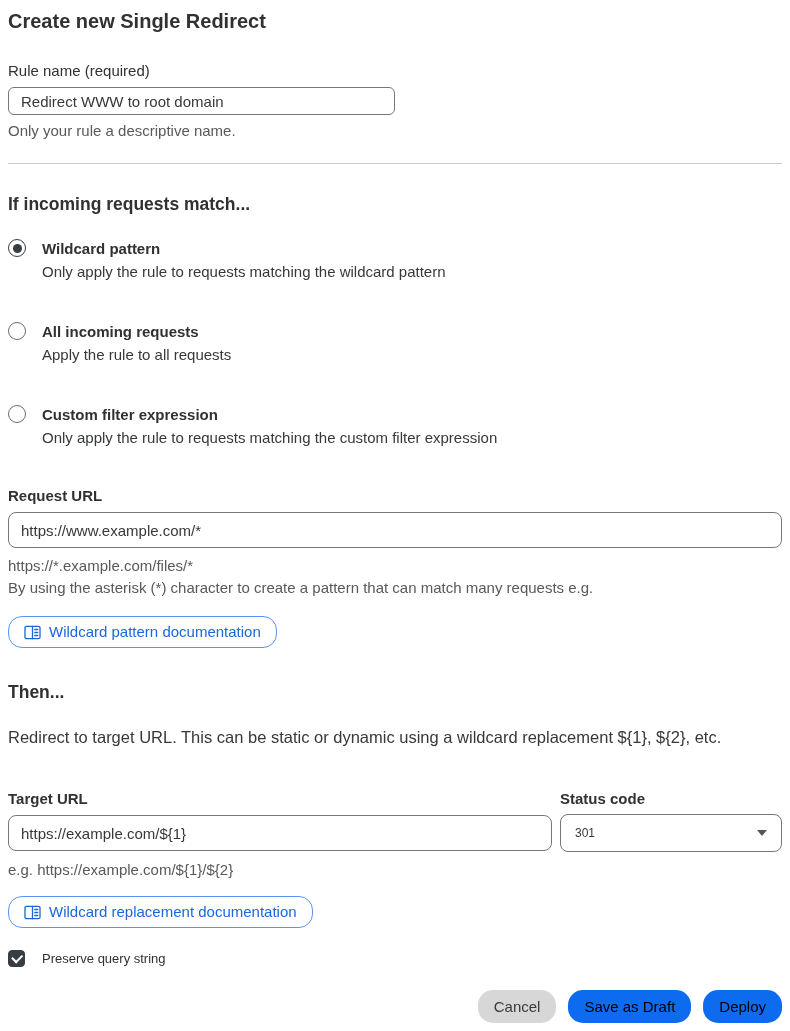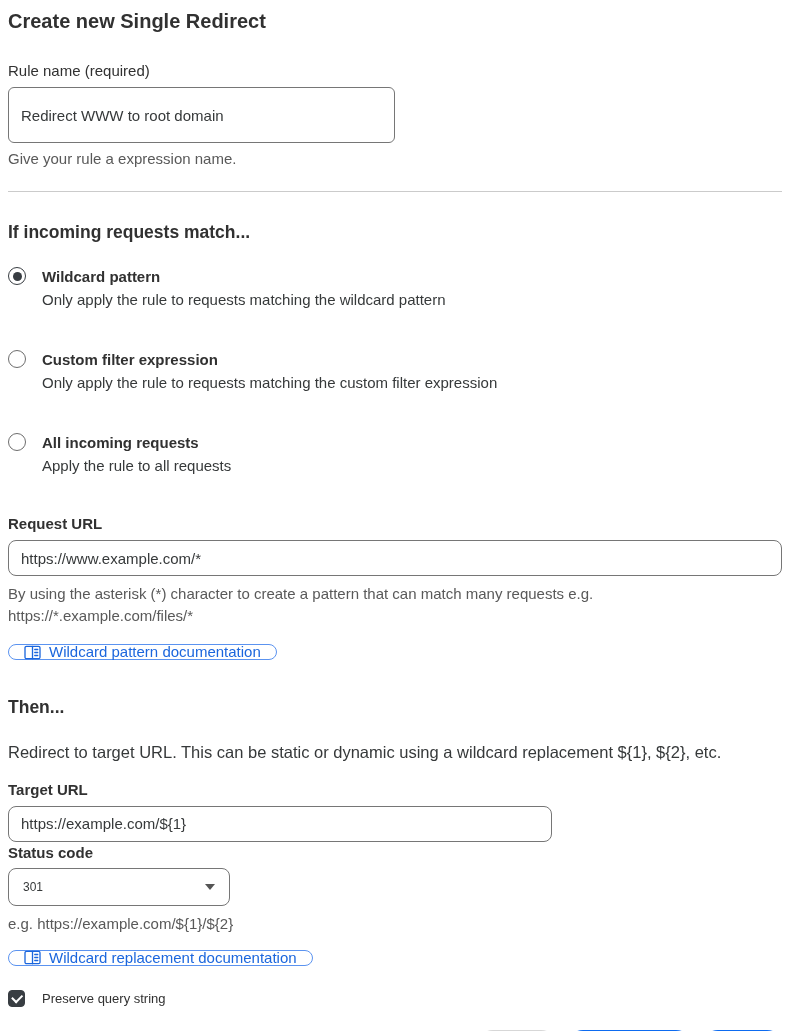--- a/index.html
+++ b/index.html
@@ -20,21 +20,21 @@
     width:790px;min-height:1031px;
     padding:2px 8px 8px 8px;
     font-family:"Liberation Sans", sans-serif;
     color:var(--text-dark);
     font-size:15px;
   }
   h1.page-title{font-size:20px;font-weight:700;margin:6px 0 0 0;line-height:26px;color:var(--text-dark);}
   .field-label{display:block;margin-top:26px;font-size:15px;color:var(--text-dark);line-height:21px;}
   .field-label.bold{font-weight:700;}
   input.text-input{
-    display:block;width:387px;height:56px;margin-top:6px;
+    display:block;width:387px;height:28px;margin-top:6px;
     border:1px solid var(--input-border);border-radius:6px;
     padding:0 12px;font-size:15px;color:var(--text-body);
     font-family:"Liberation Sans", sans-serif;background:#fff;outline:none;
   }
   input.text-input.wide{width:100%;height:36px;border-radius:8px;}
   .helper{margin-top:5px;font-size:15px;color:var(--text-muted);line-height:22px;}
   hr.divider{border:none;border-top:1px solid var(--divider);margin:21px 0 0 0;}
   h2.section-heading{font-size:17.5px;font-weight:700;margin:28px 0 0 0;line-height:24px;color:var(--text-dark);}
   h2.then-heading{margin-top:32px;}
 
@@ -49,31 +49,31 @@
   input[type="radio"].radio:checked{border-color:var(--control-dark);}
   input[type="radio"].radio:checked::after{
     content:"";width:9px;height:9px;border-radius:50%;background:var(--control-dark);
   }
   .radio-texts{display:flex;flex-direction:column;}
   .radio-label{font-weight:700;font-size:15px;line-height:23px;color:var(--text-dark);cursor:pointer;}
   .radio-desc{font-size:15px;line-height:23px;color:var(--text-body);}
 
   .doc-button{
     display:inline-flex;align-items:center;gap:8px;
-    margin-top:17px;height:16px;padding:0 15px;
+    margin-top:17px;height:32px;padding:0 15px;
     border:1px solid var(--doc-border);border-radius:14px;background:#fff;
     color:var(--doc-blue);font-size:15px;font-family:"Liberation Sans", sans-serif;
     cursor:pointer;line-height:26px;
   }
   .doc-button svg{stroke:var(--doc-blue);}
   .doc-button.second{margin-top:15px;}
 
   .then-desc{margin:22px 0 0 0;font-size:16.5px;line-height:22px;color:var(--text-body);}
 
-  .target-row{display:flex;gap:0;margin-top:16px;flex-direction:column;}
+  .target-row{display:flex;gap:8px;margin-top:40px;}
   .target-col{width:544px;}
   .status-col{width:222px;}
   .target-row .field-label{margin-top:0;}
   .select{
     display:flex;align-items:center;justify-content:space-between;
     margin-top:5px;height:38px;border:1px solid var(--input-border);border-radius:8px;
     padding:0 14px;font-size:12px;color:var(--text-body);cursor:pointer;background:#fff;
   }
   .caret{width:0;height:0;border-left:5px solid transparent;border-right:5px solid transparent;border-top:6px solid #555;}
 
@@ -100,55 +100,55 @@
 </style>
 </head>
 <body>
 
 
 
 <h1 class="page-title">Create new Single Redirect</h1>
 
 <label class="field-label">Rule name (required)</label>
 <input class="text-input" type="text" value="Redirect WWW to root domain" style="">
-<div class="helper">Give your rule a expression name.</div>
+<div class="helper">Only your rule a descriptive name.</div>
 
 <hr class="divider">
 
 <h2 class="section-heading">If incoming requests match...</h2>
 
 <div class="radio-group">
   <div class="radio-row">
     <input type="radio" name="match-type" class="radio" checked="" style="">
     <div class="radio-texts">
       <span class="radio-label">Wildcard pattern</span>
       <span class="radio-desc">Only apply the rule to requests matching the wildcard pattern</span>
     </div>
   </div>
   <div class="radio-row">
     <input type="radio" name="match-type" class="radio" style="">
     <div class="radio-texts">
-      <span class="radio-label">Custom filter expression</span>
-      <span class="radio-desc">Only apply the rule to requests matching the custom filter expression</span>
+      <span class="radio-label">All incoming requests</span>
+      <span class="radio-desc">Apply the rule to all requests</span>
     </div>
   </div>
   <div class="radio-row">
     <input type="radio" name="match-type" class="radio" style="">
     <div class="radio-texts">
-      <span class="radio-label">All incoming requests</span>
-      <span class="radio-desc">Apply the rule to all requests</span>
+      <span class="radio-label">Custom filter expression</span>
+      <span class="radio-desc">Only apply the rule to requests matching the custom filter expression</span>
     </div>
   </div>
 </div>
 
 <label class="field-label bold" style="margin-top:36px;">Request URL</label>
 <input class="text-input wide" type="text" value="https://www.example.com/*" style="">
 <div class="helper" style="margin-top:7px;">
+  <div>https://*.example.com/files/*</div>
   <div>By using the asterisk (*) character to create a pattern that can match many requests e.g.</div>
-  <div>https://*.example.com/files/*</div>
 </div>
 
 <button class="doc-button">
   <span style="display:inline-flex;">
     <svg width="17" height="15" viewBox="0 0 18 16" fill="none" stroke-width="1.4" stroke-linecap="round">
       <rect x="1" y="1.4" width="16" height="13.2" rx="1.6"></rect>
       <line x1="9" y1="1.4" x2="9" y2="14.6"></line>
       <line x1="11.4" y1="4.8" x2="14.6" y2="4.8"></line>
       <line x1="11.4" y1="8" x2="14.6" y2="8"></line>
       <line x1="11.4" y1="11.2" x2="14.6" y2="11.2"></line>

